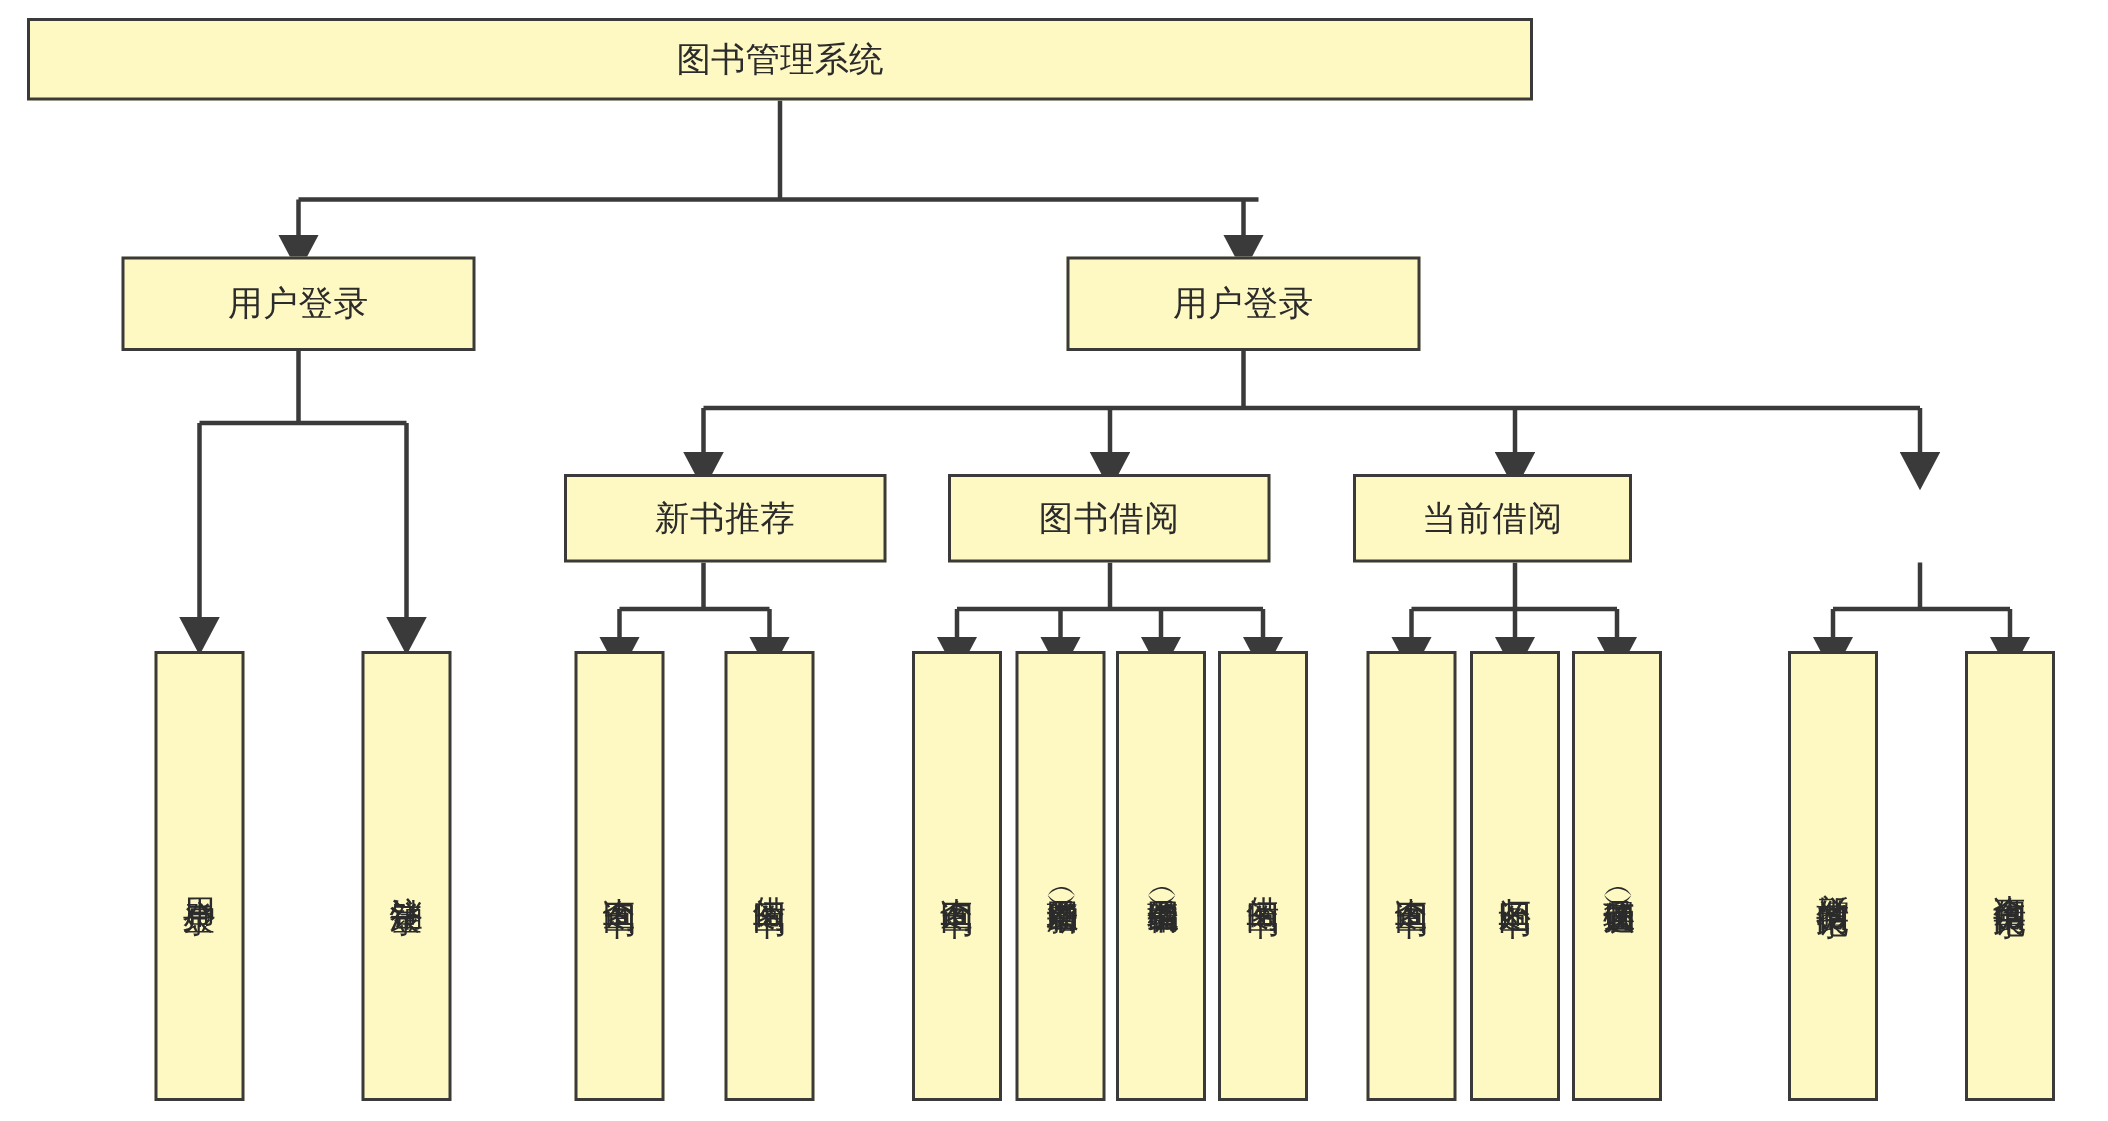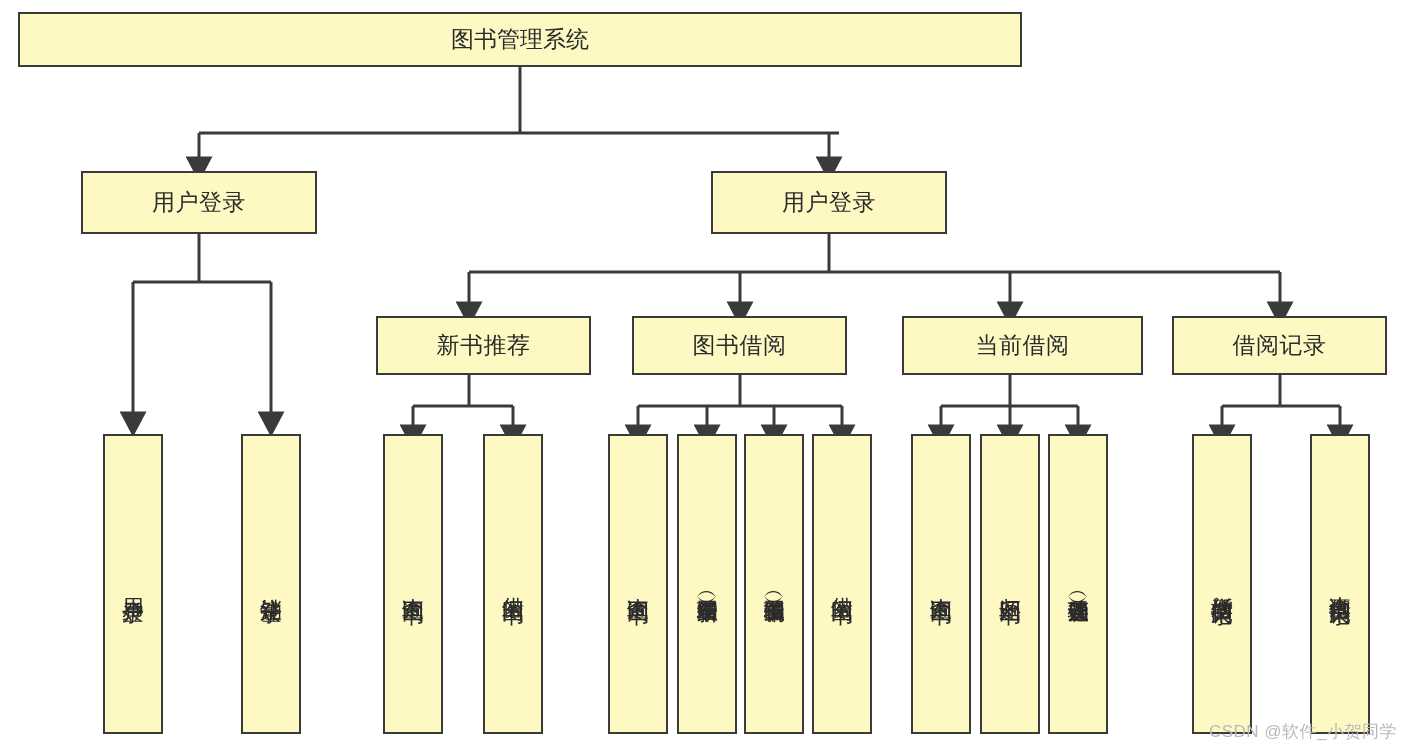--- a/index.html
+++ b/index.html
@@ -132,25 +132,22 @@
   <div class="node h" style="left:711px; top:171px; width:236px; height:63px;">
     <span>用户登录</span>
   </div>
 
   <div class="node h" style="left:376px; top:316px; width:215px; height:59px;">
     <span>新书推荐</span>
   </div>
   <div class="node h" style="left:632px; top:316px; width:215px; height:59px;align-items:center;">
     <span>图书借阅</span>
   </div>
-  <div class="node h" style="left:902px; top:316px; width:241px; height:59px;">
+  <div class="node h" style="left:902px; top:316px; width:186px; height:59px;">
     <span>当前借阅</span>
-  </div>
-  <div class="node h" style="left:1172px; top:316px; width:215px; height:59px;">
-    <span>借阅记录</span>
   </div>
 
   <div class="node v" style="left:103px; top:434px; width:60px; height:300px;">
     <span>用户登录</span>
   </div>
   <div class="node v" style="left:241px; top:434px; width:60px; height:300px;">
     <span>注销登录</span>
   </div>
 
   <div class="node v" style="left:383px; top:434px; width:60px; height:300px;">
@@ -183,15 +180,14 @@
     <span>确认归还（管理员）</span>
   </div>
 
   <div class="node v" style="left:1192px; top:434px; width:60px; height:300px;">
     <span>新增借阅记录</span>
   </div>
   <div class="node v" style="left:1310px; top:434px; width:60px; height:300px;">
     <span>查询借阅记录</span>
   </div>
 
-  <div class="watermark">CSDN @软件_小贺同学</div>
 
 </div>
 
 </body></html>

